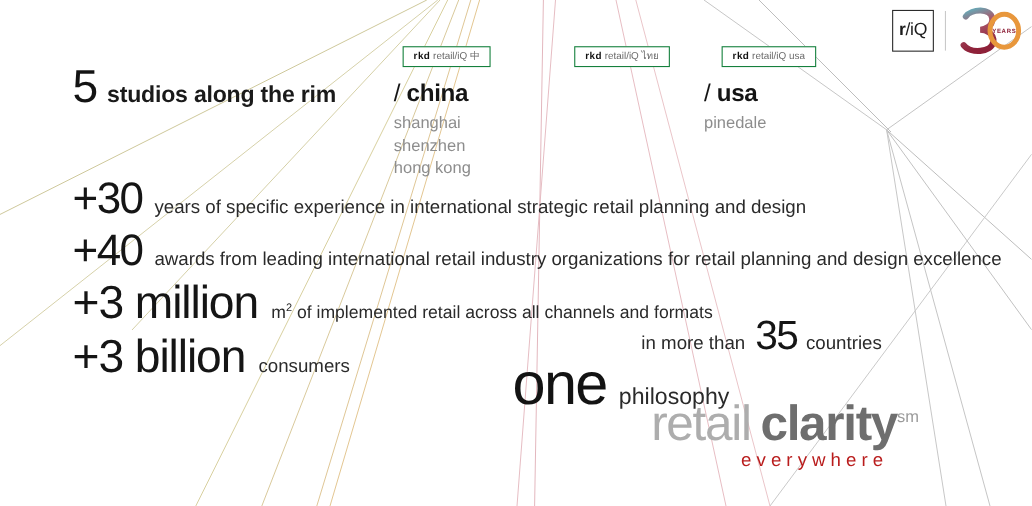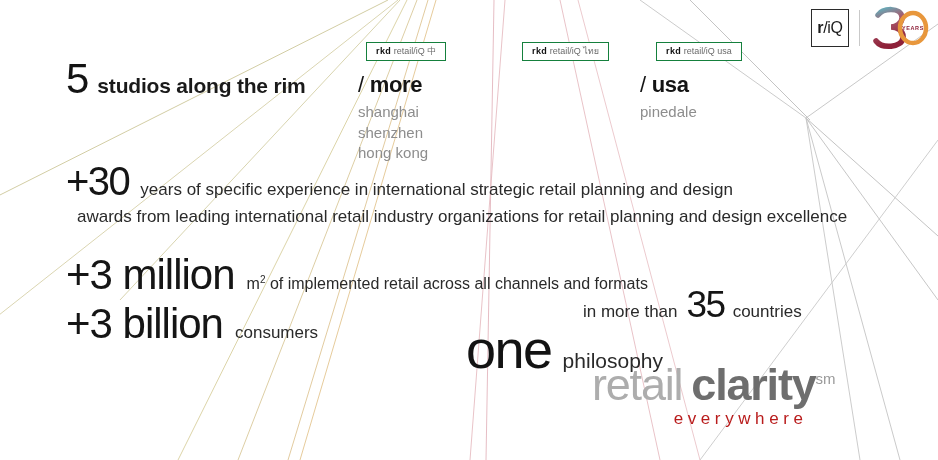--- a/index.html
+++ b/index.html
@@ -317,21 +317,21 @@
   </div>
 
   <div id="studios-line">
     <span id="studios-number">5</span>
     <span id="studios-label">studios along the rim</span>
   </div>
 
   <div class="country-block" id="country-china">
     <div class="country-name">
       <span class="slash">/</span>
-      <span>more</span>
+      <span>china</span>
     </div>
     <div class="city-list">
       <div class="city">shanghai</div>
       <div class="city">shenzhen</div>
       <div class="city">hong kong</div>
     </div>
   </div>
 
 
   <div class="country-block" id="country-usa">
@@ -343,20 +343,21 @@
       <div class="city">pinedale</div>
     </div>
   </div>
 
   <div class="stat-row" id="stat-30">
     <span class="stat-number">+30</span>
     <span class="stat-text">years of specific experience in international strategic retail planning and design</span>
   </div>
 
   <div class="stat-row" id="stat-40">
+    <span class="stat-number">+40</span>
     <span class="stat-text">awards from leading international retail industry organizations for retail planning and design excellence</span>
   </div>
 
   <div class="stat-row" id="stat-million">
     <span class="stat-number">+3 million</span>
     <span class="stat-text"><span>m</span><sup>2</sup><span> of implemented retail across all channels and formats</span></span>
   </div>
 
   <div class="stat-row" id="stat-countries">
     <span class="pre-text">in more than</span>

